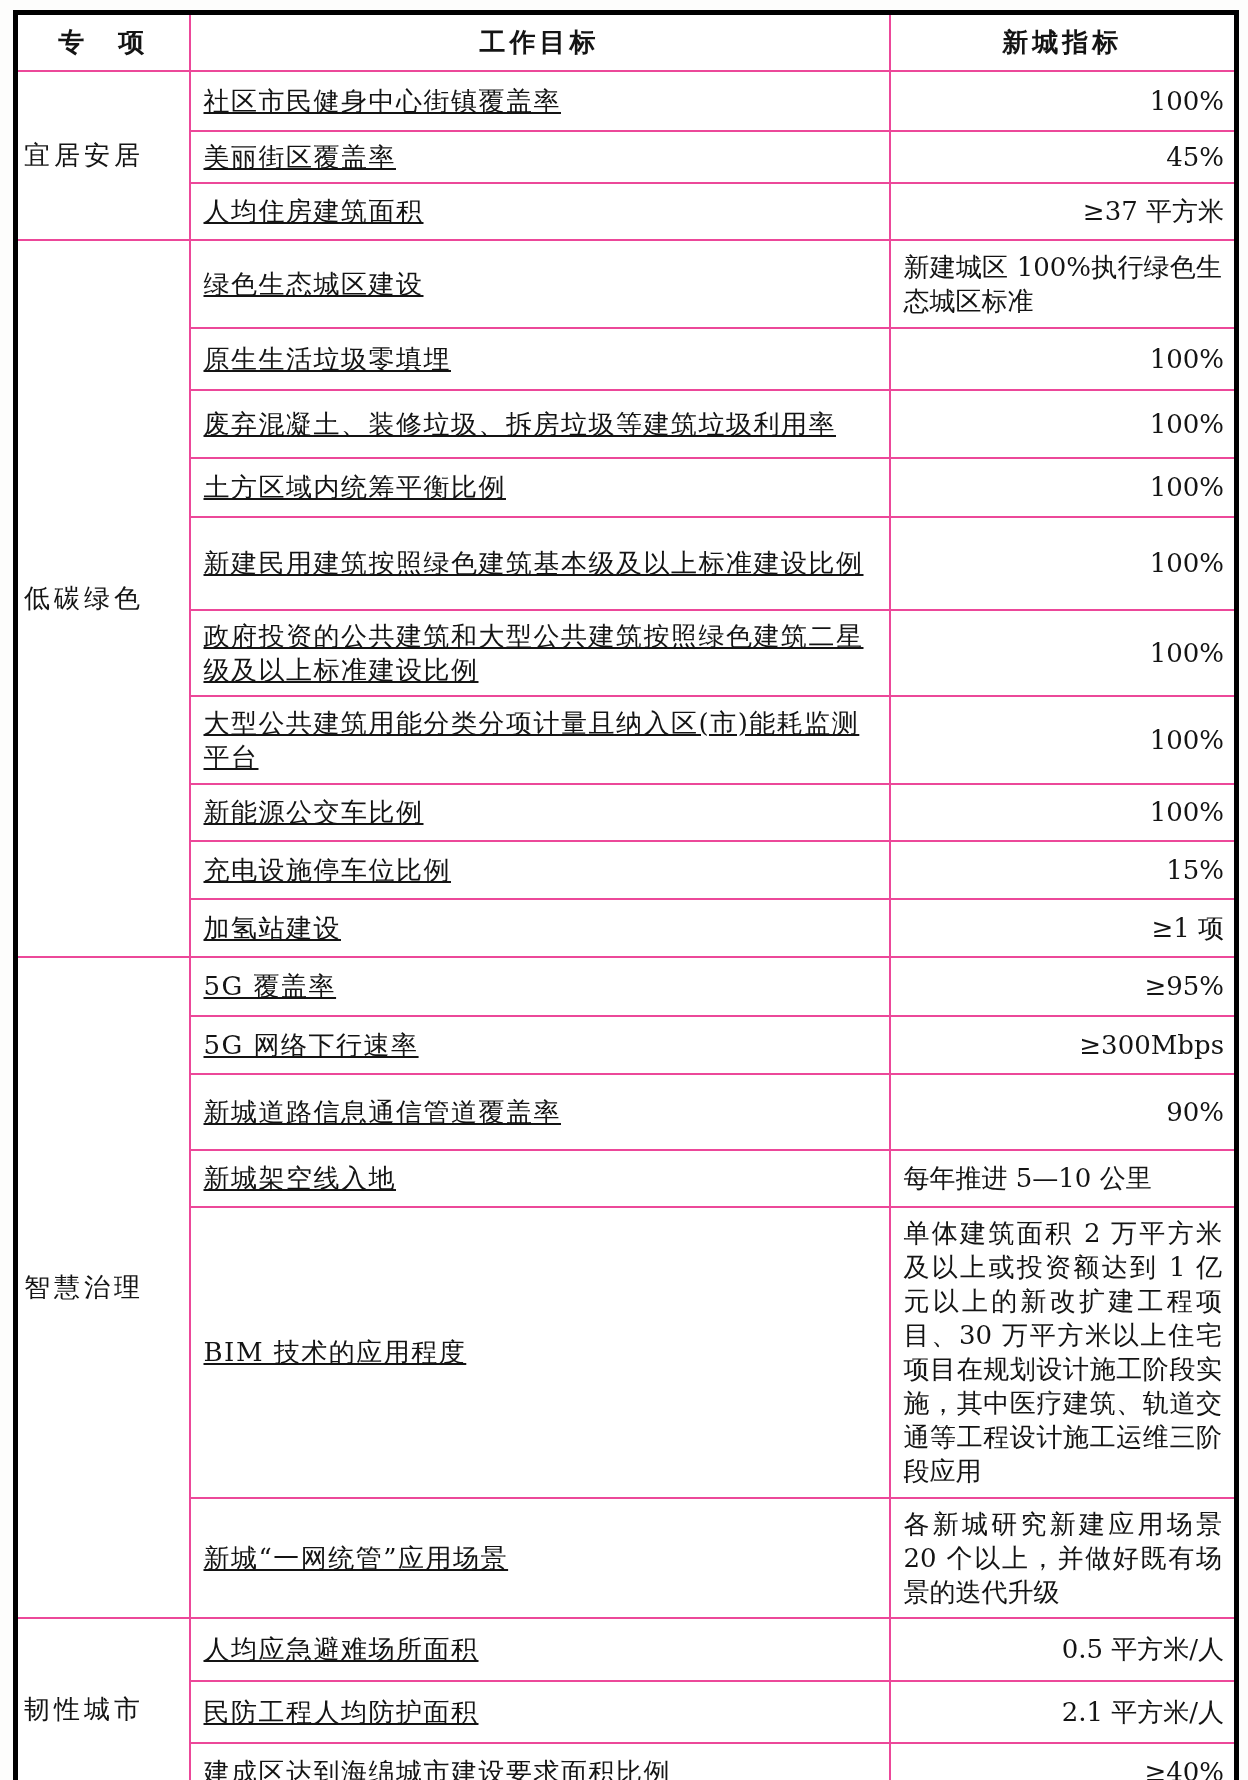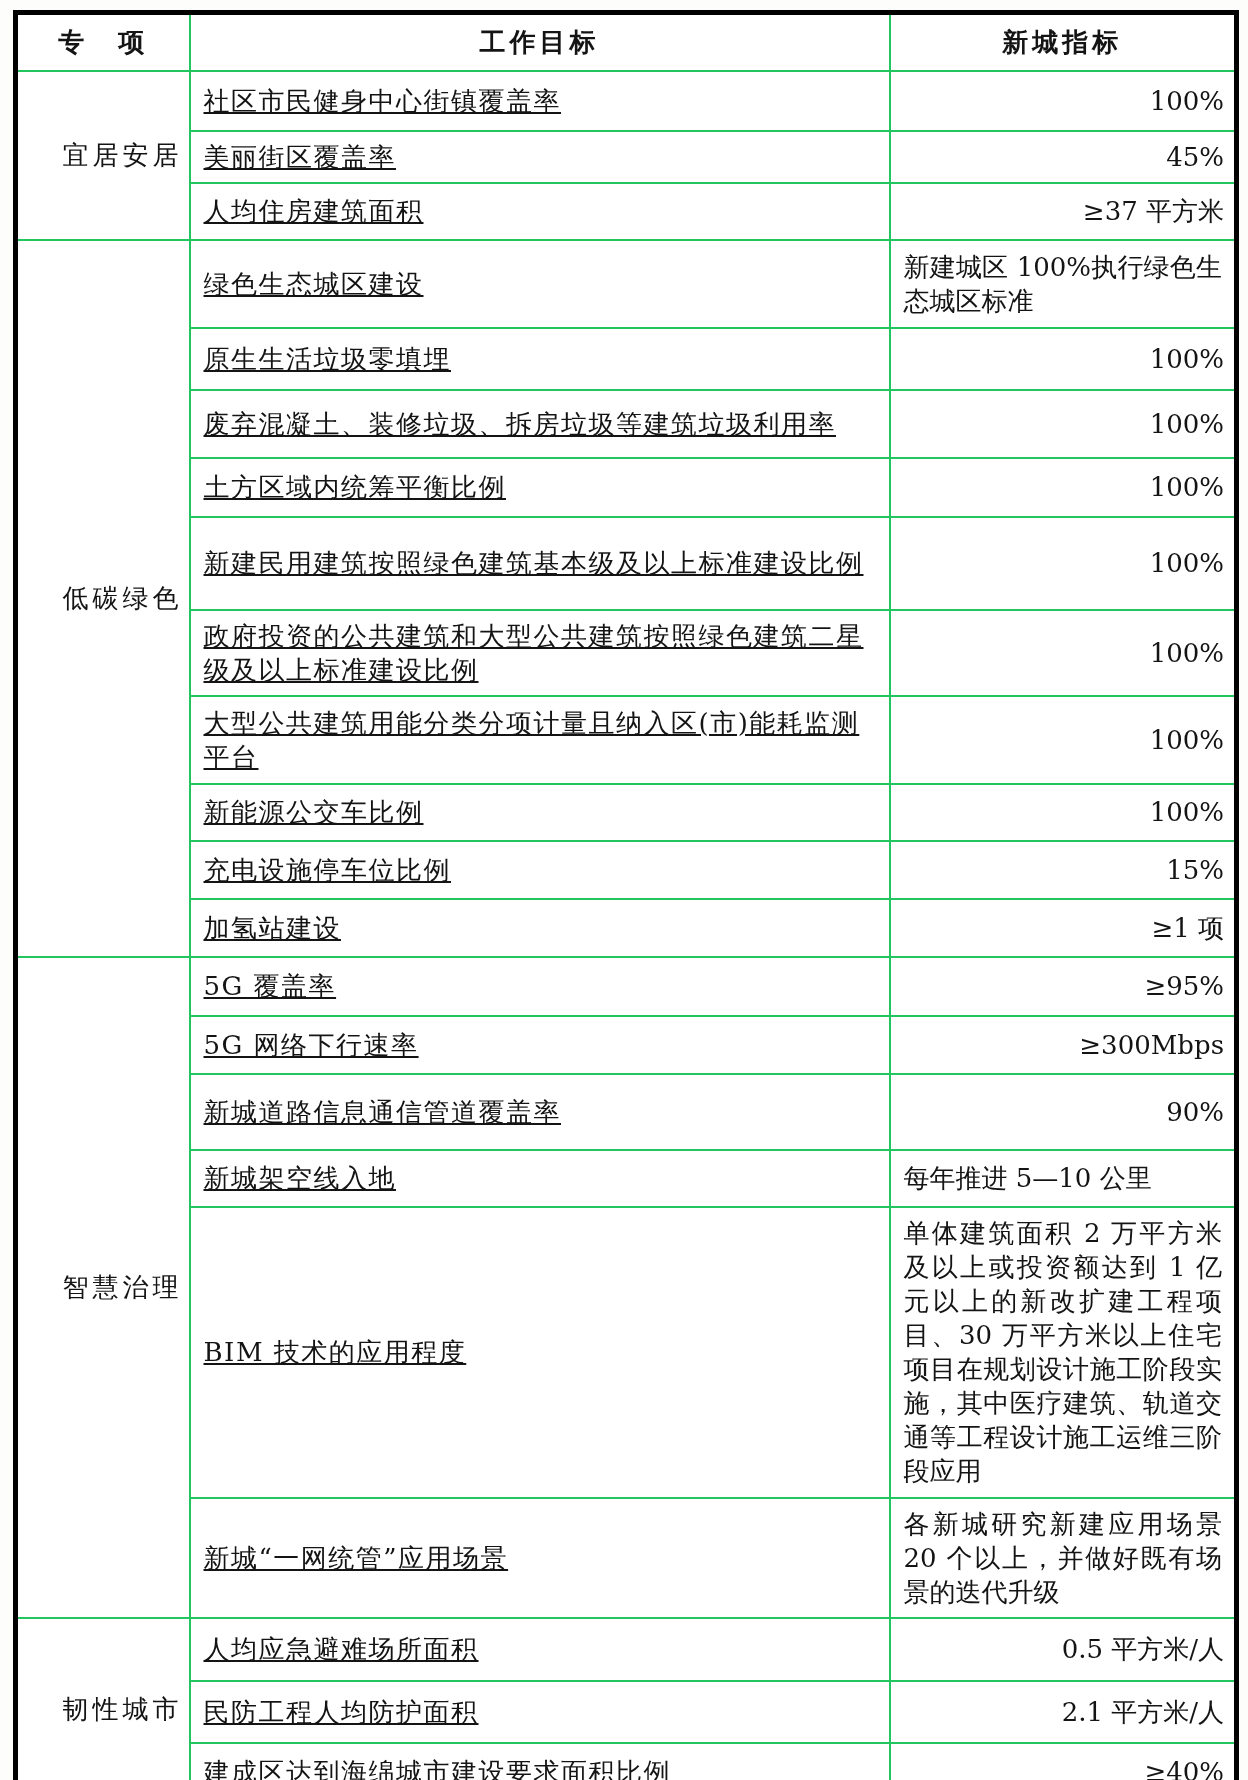--- a/index.html
+++ b/index.html
@@ -13,36 +13,36 @@
   }
   .sheet{position:absolute;left:13px;top:10px;}
   table.policy{
     border-collapse:collapse;
     table-layout:fixed;
     width:1221px;
     background:#ffffff;
     border:5px solid #000;
   }
   table.policy td,table.policy th{
-    border:2px solid #22c55e;
+    border:2px solid #ec4899;
     font-size:26px;
     line-height:34px;
     vertical-align:middle;
     overflow:hidden;
   }
   th.hdr{
     font-family:"DejaVu Sans","Liberation Sans",sans-serif;
     font-weight:bold;
     font-size:27px;
     letter-spacing:4px;
     text-align:center;
     padding:6px 4px;
   }
   td.cat{
-    text-align:right;
+    text-align:left;
     letter-spacing:4px;
     padding:4px 6px;
   }
   td.goal{
     text-align:left;
     padding:8px 14px 8px 13px;
     letter-spacing:1.5px;
     text-decoration:underline;
   }
   td.ind{

